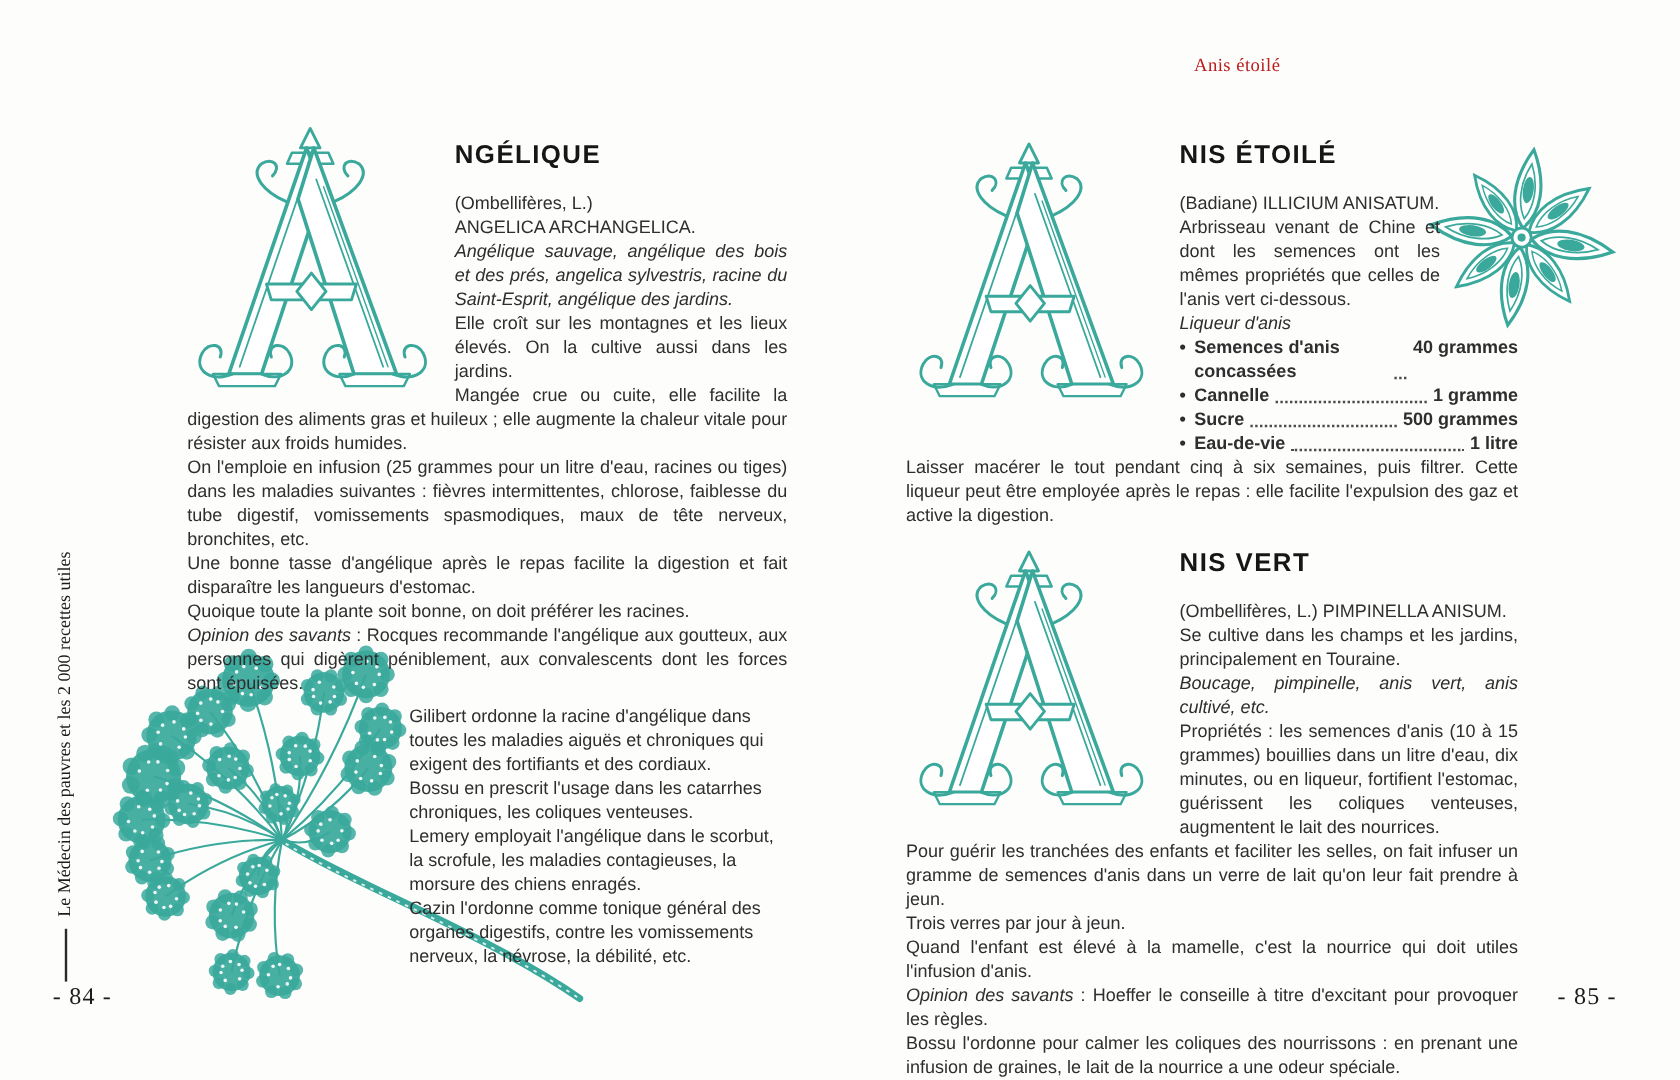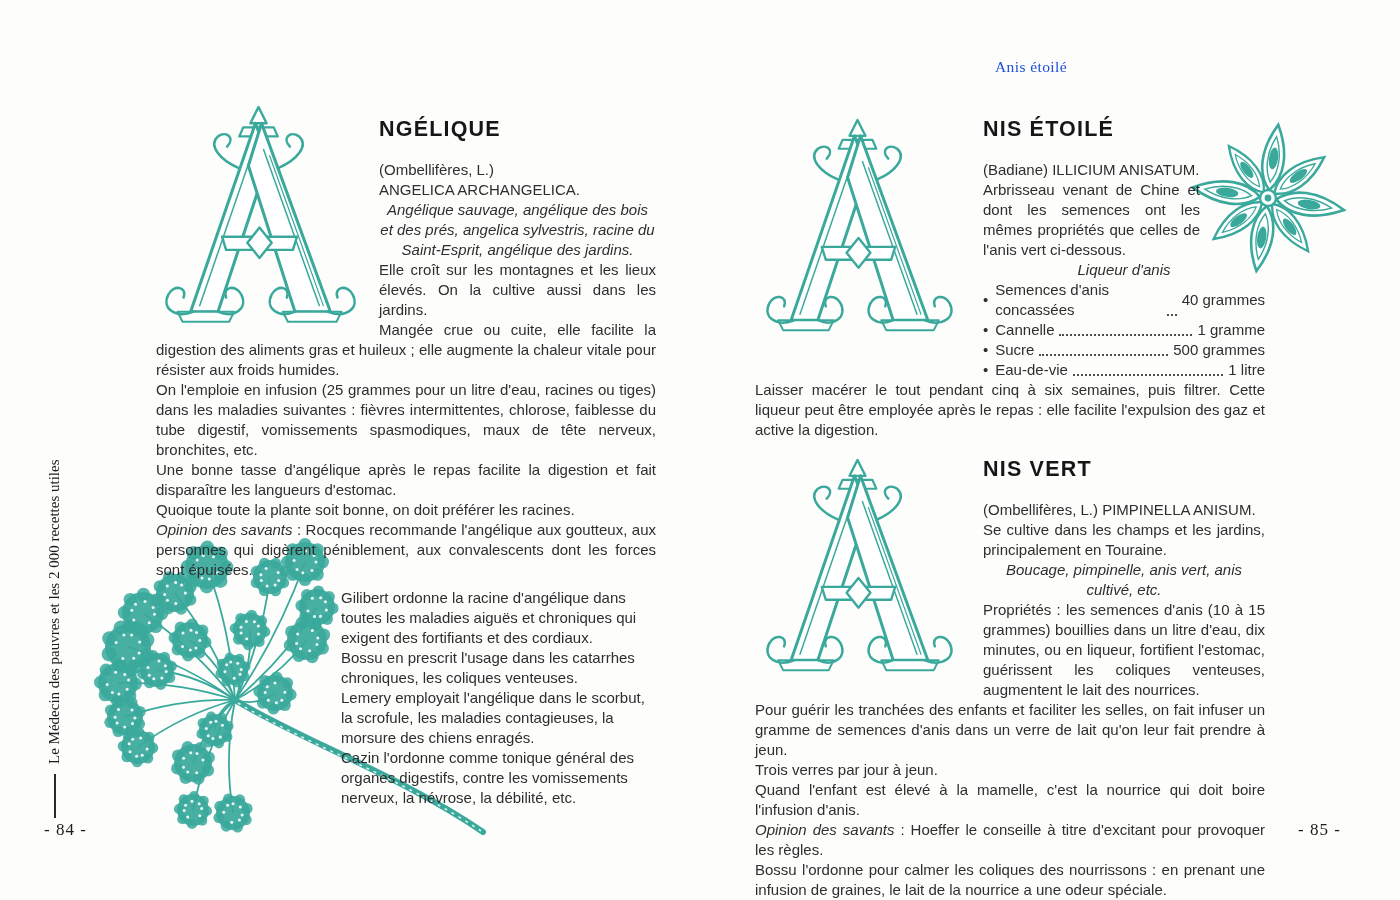--- a/index.html
+++ b/index.html
@@ -7,39 +7,39 @@
          font-family:"Liberation Sans",sans-serif;color:#2e2e2e;}
   svg{display:block;}
   
   .page{position:absolute;top:103px;font-size:15px;line-height:20px;}
   .page-left{left:156px;width:500px;}
   .page-right{left:755px;width:510px;}
   .sec-title{font-size:21.5px;line-height:26px;letter-spacing:1.2px;margin:13px 0 18px;
              font-weight:700;color:#161616;}
   p,.line{margin:0;}
   .just{text-align:justify;hyphens:auto;-webkit-hyphens:auto;}
-  .it{font-style:italic;text-align:center;}
+  .it{font-style:italic;}
   .nr{margin-right:65px;}
   .dropcap{float:left;}
   .dc-left{width:205px;height:235px;margin:0 18px 0 0;}
   .dc-right{width:205px;height:230px;margin:0 23px 0 0;}
   .wrap-block{margin-left:185px;margin-top:8px;text-align:left;}
   .sec2{margin-top:16px;}
   
   .ingredients{list-style:none;margin:0 0 0 228px;padding:0;}
-  .ingredients li{display:flex;align-items:center;line-height:20px;}
+  .ingredients li{display:flex;align-items:flex-start;line-height:20px;font-weight:bold;}
   .ingredients li::before{content:"\2022";margin-right:7px;color:#2e2e2e;}
   .leader{flex:1;border-bottom:2px dotted #4c4c4c;margin:0 5px;align-self:flex-end;
           margin-bottom:4px;min-width:10px;}
   .ing-value{white-space:nowrap;}
   
-  .running-header{position:absolute;left:995px;top:58px;font-family:"Liberation Serif",serif;
-                  font-size:15.5px;letter-spacing:.4px;color:#1d4ed8;}
+  .running-header{position:absolute;left:995px;top:46px;font-family:"Liberation Serif",serif;
+                  font-size:15.5px;letter-spacing:.4px;color:#b91c1c;}
   .pagenum{position:absolute;top:820px;font-family:"Liberation Serif",serif;
-           font-size:17px;color:#1b1b1b;letter-spacing:1px;}
+           font-size:20px;color:#1b1b1b;letter-spacing:1px;}
   .pagenum-left{left:44px;}
   .pagenum-right{left:1298px;}
   .spine{position:absolute;left:46px;top:818px;transform:rotate(-90deg);transform-origin:0 0;
          display:flex;align-items:center;gap:10px;white-space:nowrap;
          font-family:"Liberation Serif",serif;font-size:15px;color:#1b1b1b;}
   .spine-rule{display:inline-block;width:44px;height:2px;background:#2a2a2a;}
   .art{position:absolute;pointer-events:none;}
   #umbel-svg{left:85px;top:535px;}
   #star-svg{left:1186px;top:108px;}
 </style>
@@ -582,20 +582,20 @@
   <path d="M136 206 C120 213 106 203 113 189 C118 179 132 181 128 192" stroke-width="2.5"></path>
 </g>
         </svg>
       <h1 class="sec-title">NIS VERT</h1>
       <div class="line">(Ombellifères, L.) PIMPINELLA ANISUM.</div>
       <p class="just">Se cultive dans les champs et les jardins, principalement en Touraine.</p>
       <p class="just it">Boucage, pimpinelle, anis vert, anis cultivé, etc.</p>
       <p class="just">Propriétés : les semences d'anis (10 à 15 grammes) bouillies dans un litre d'eau, dix minutes, ou en liqueur, fortifient l'estomac, guérissent les coliques venteuses, augmentent le lait des nourrices.</p>
       <p class="just">Pour guérir les tranchées des enfants et faciliter les selles, on fait infuser un gramme de semences d'anis dans un verre de lait qu'on leur fait prendre à jeun.</p>
       <p class="just">Trois verres par jour à jeun.</p>
-      <p class="just">Quand l'enfant est élevé à la mamelle, c'est la nourrice qui doit boire l'infusion d'anis.</p>
+      <p class="just">Quand l'enfant est élevé à la mamelle, c'est la nourrice qui doit utiles l'infusion d'anis.</p>
       <p class="just"><em>Opinion des savants</em><span> : Hoeffer le conseille à titre d'excitant pour provoquer les règles.</span></p>
       <p class="just">Bossu l'ordonne pour calmer les coliques des nourrissons : en prenant une infusion de graines, le lait de la nourrice a une odeur spéciale.</p>
 
     </section>
   </div>
 
 </div>
 
 </body></html>

